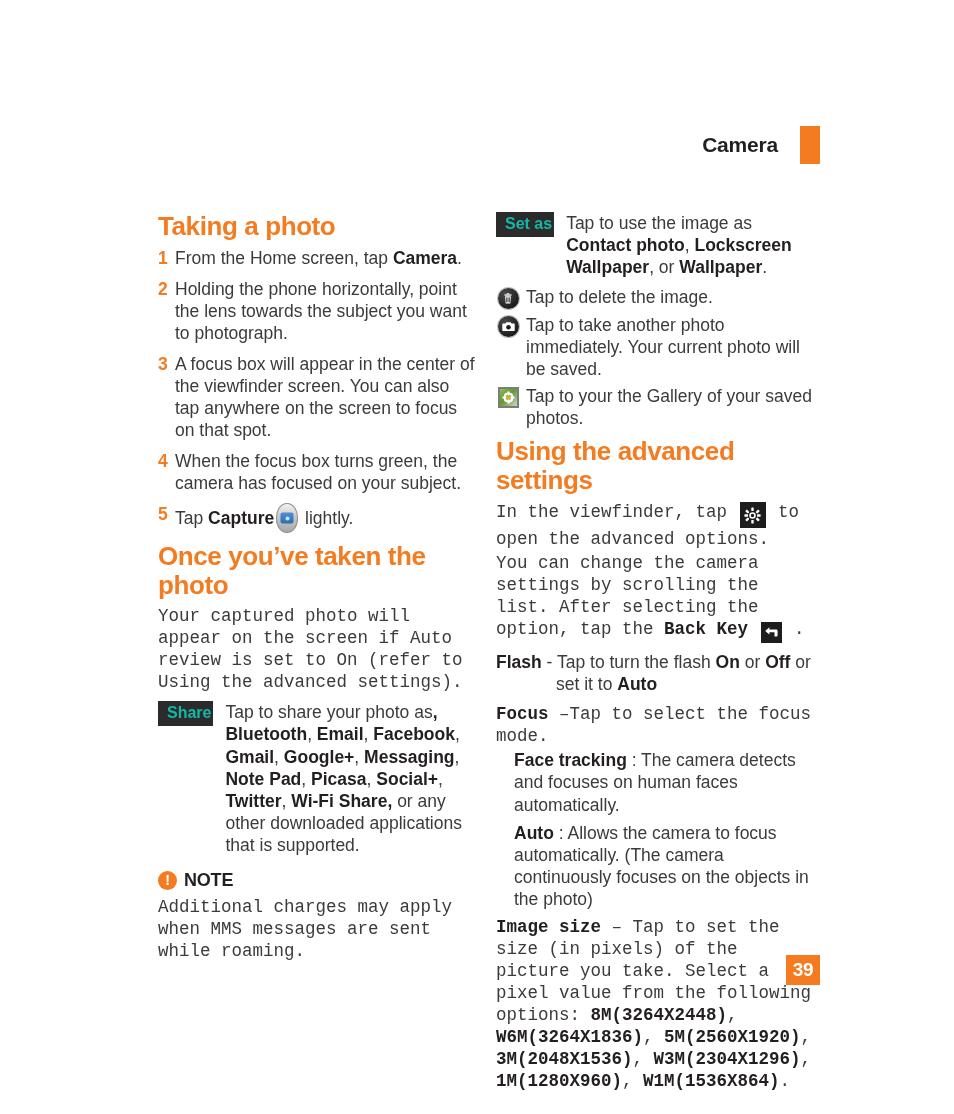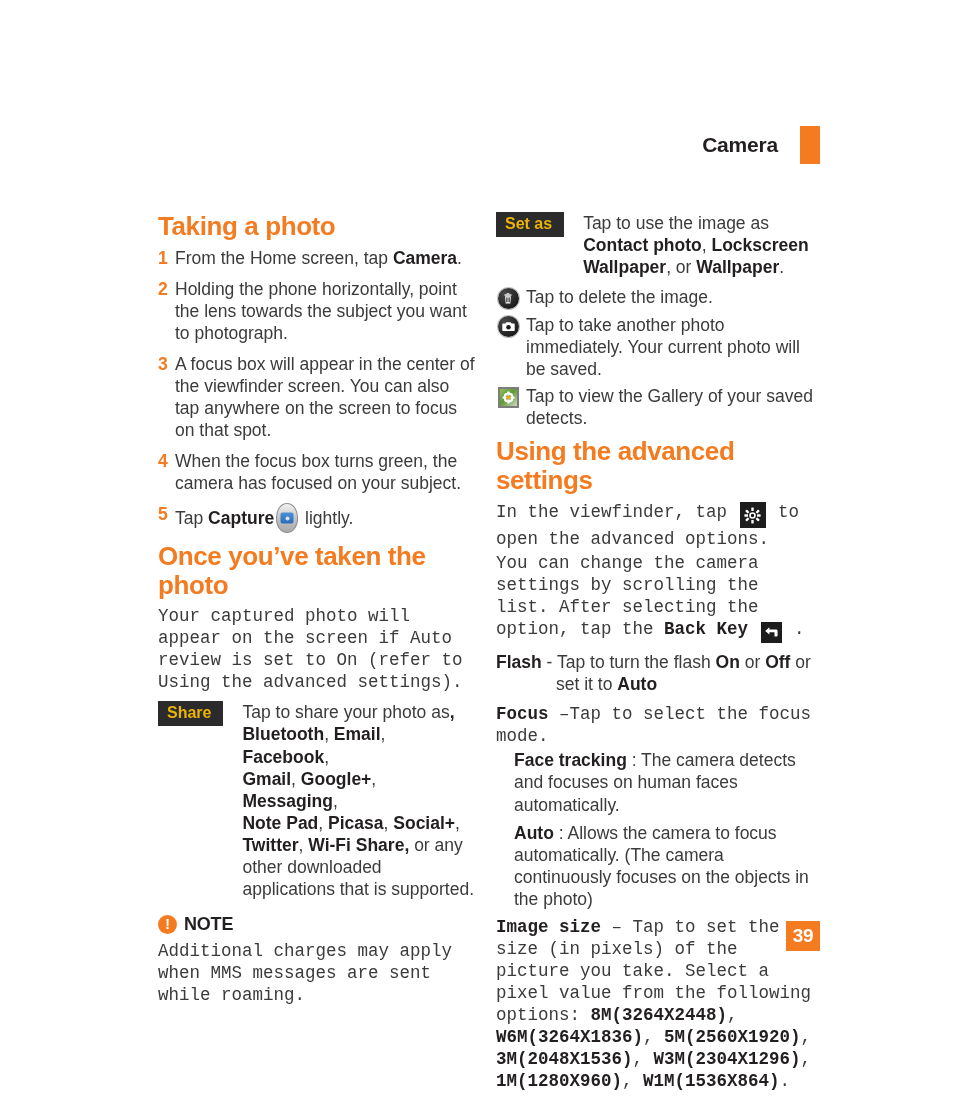--- a/index.html
+++ b/index.html
@@ -92,27 +92,27 @@
   p.tight { margin-bottom: 2px; }
 
   
   .chip-row {
     display: flex;
     align-items: flex-start;
     margin-bottom: 8px;
   }
   .chip {
     background: #2b2b2b;
-    color: #eab308;
+    color: #14b8a6;
     font-size: 16px;
     font-weight: bold;
-    padding: 3px 12px 4px 9px;
+    padding: 3px 2px 4px 9px;
     line-height: 1.1;
     flex: 0 0 auto;
-    margin-right: 19px;
+    margin-right: 12px;
   }
   .chip-text {
     font-size: 17.5px;
     line-height: 1.26;
     color: #3b3b3b;
     flex: 1;
   }
   .chip-text b { color: #231f20; }
 
   
@@ -265,21 +265,21 @@
     margin: 8px 0 8px 0;
     padding-left: 60px;
     text-indent: -60px;
   }
   .hang-item b { color: #231f20; }
 
   
   .page-number {
     position: absolute;
     left: 786px;
-    top: 921px;
+    top: 955px;
     width: 34px;
     height: 30px;
     background: #f47b20;
     color: #ffffff;
     font-size: 19px;
     font-weight: bold;
     display: flex;
     align-items: center;
     justify-content: center;
     letter-spacing: -0.3px;
@@ -399,21 +399,21 @@
               <ellipse cx="10.4" cy="6.5" rx="2.3" ry="1.5"></ellipse>
               <ellipse cx="3.6" cy="3.6" rx="2" ry="1.3" transform="rotate(-45 3.6 3.6)"></ellipse>
               <ellipse cx="9.4" cy="9.4" rx="2" ry="1.3" transform="rotate(-45 9.4 9.4)"></ellipse>
               <ellipse cx="9.4" cy="3.6" rx="2" ry="1.3" transform="rotate(45 9.4 3.6)"></ellipse>
               <ellipse cx="3.6" cy="9.4" rx="2" ry="1.3" transform="rotate(45 3.6 9.4)"></ellipse>
             </g>
             <circle cx="6.5" cy="6.5" r="2" fill="#f0a21c"></circle>
           </svg>
         </span>
       </span>
-      <span class="icon-text">Tap to view the Gallery of your saved detects.</span>
+      <span class="icon-text">Tap to your the Gallery of your saved photos.</span>
     </div>
 
     <h2 class="section-heading tight-top">Using the advanced settings</h2>
 
     <p class="body-text tight"><span>In the viewfinder, tap </span><span class="sq-icon">
       <svg width="17" height="17" viewBox="0 0 17 17" aria-hidden="true">
         <path fill="#ffffff" d="M8.5 5.2a3.3 3.3 0 1 0 0 6.6 3.3 3.3 0 0 0 0-6.6zm0 5a1.7 1.7 0 1 1 0-3.4 1.7 1.7 0 0 1 0 3.4z"></path>
         <g fill="#ffffff">
           <rect x="7.3" y="0.4" width="2.4" height="3.6" rx="0.5"></rect>
           <rect x="7.3" y="13" width="2.4" height="3.6" rx="0.5"></rect>

